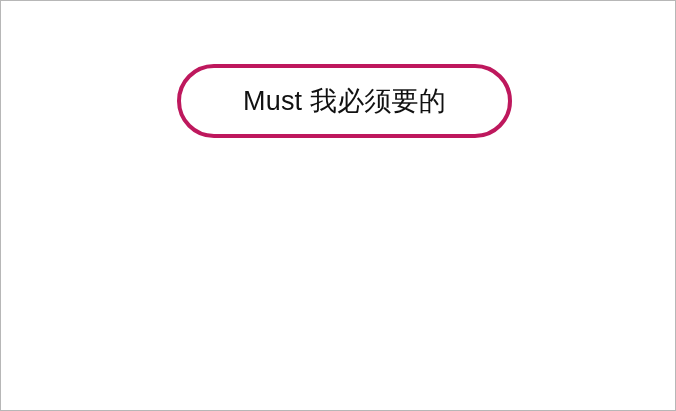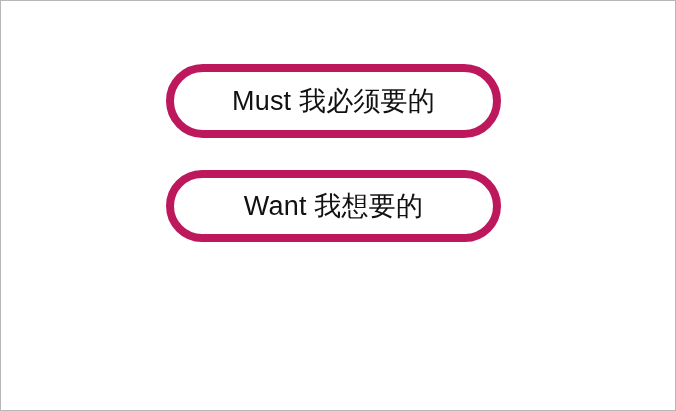--- a/index.html
+++ b/index.html
@@ -27,24 +27,24 @@
   .pill-stack {
     position: absolute;
     left: 0;
     top: 0;
     width: 100%;
     height: 100%;
   }
 
   .pill {
     position: absolute;
-    left: 165px;
+    left: 176px;
     width: 335px;
     box-sizing: border-box;
-    border: 8px solid #be185d;
+    border: 4px solid #be185d;
     border-radius: 999px;
     background: #ffffff;
     display: flex;
     align-items: center;
     justify-content: center;
     user-select: none;
   }
 
   .pill-1 { top: 63px;  height: 74px; }
   .pill-2 { top: 169px; height: 72px; }
@@ -65,20 +65,17 @@
 <body>
 
 <div id="canvas">
 
   <div class="pill-stack">
 
     <div class="pill pill-1">
       <span class="pill-label">Must 我必须要的</span>
     </div>
 
-    <div class="pill pill-2">
-      <span class="pill-label">Want 我想要的</span>
-    </div>
 
 
   </div>
 
 </div>
 
 </body></html>

